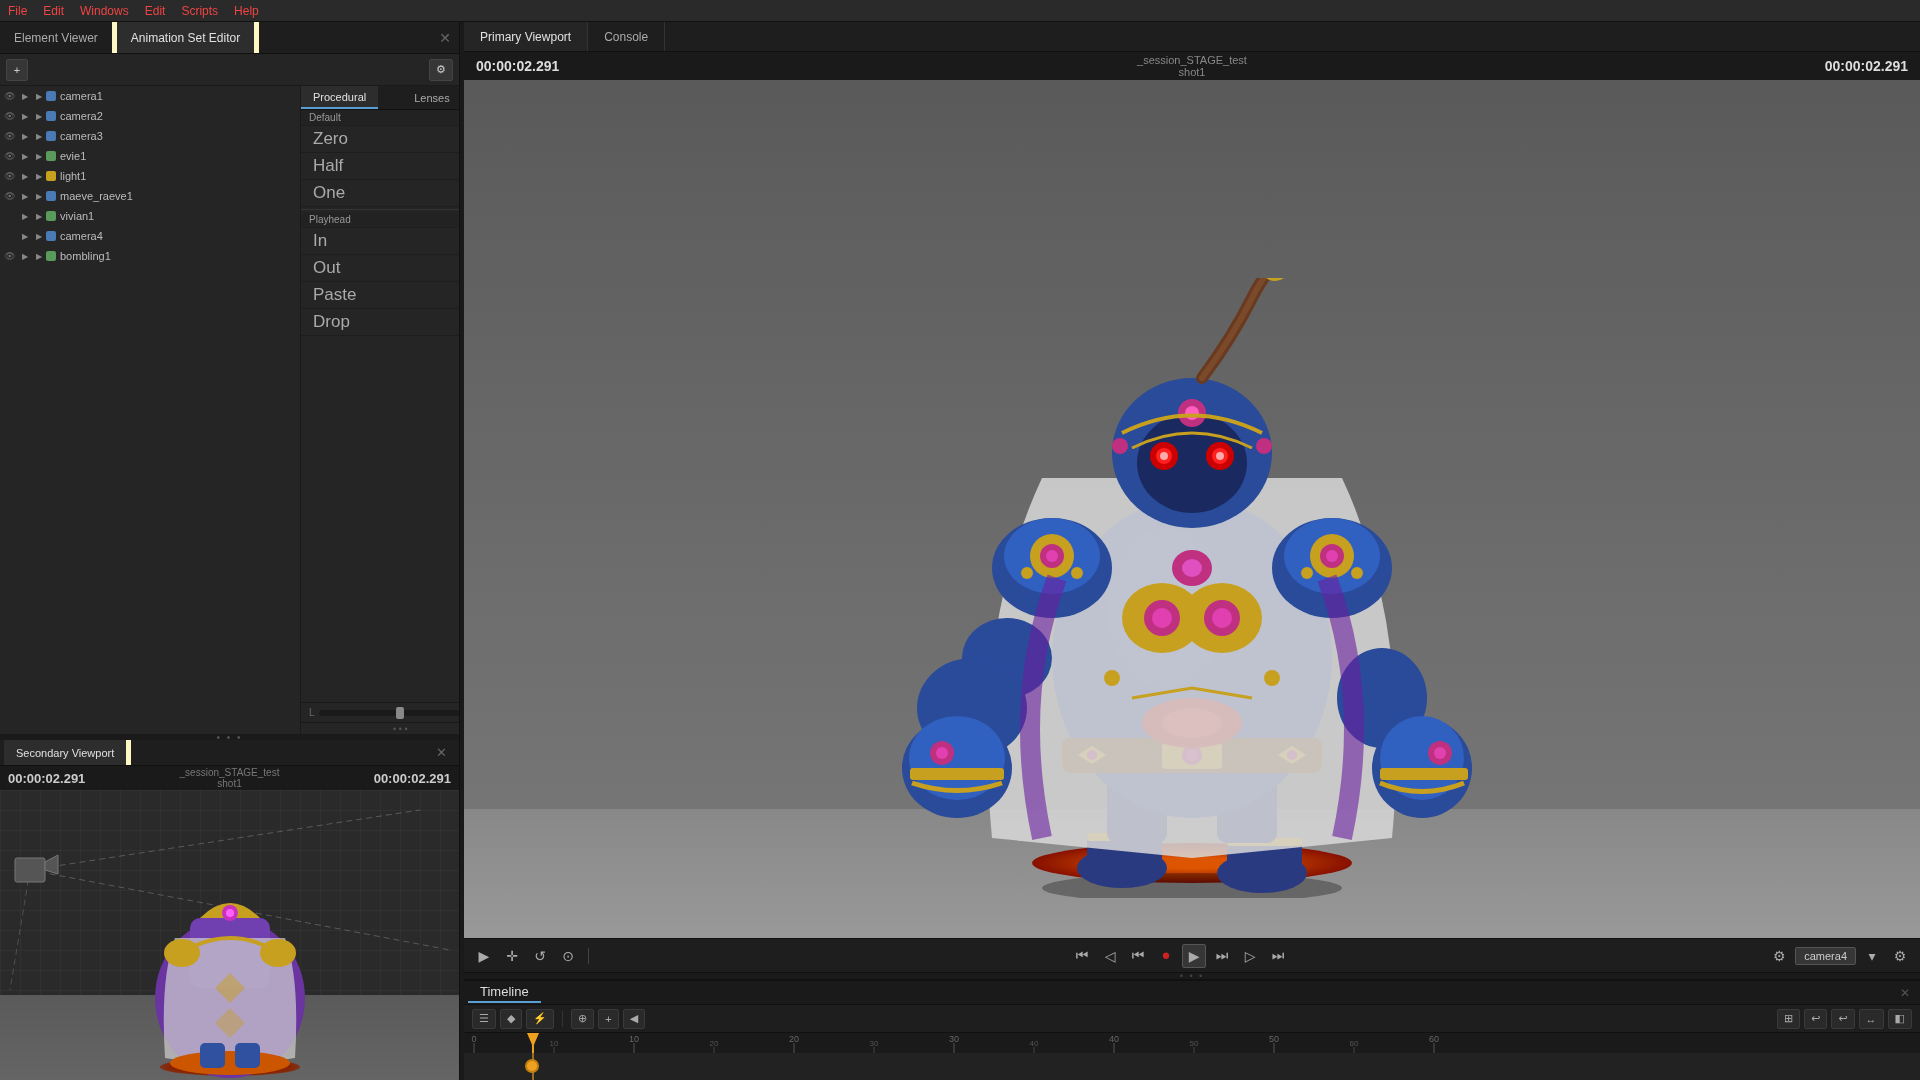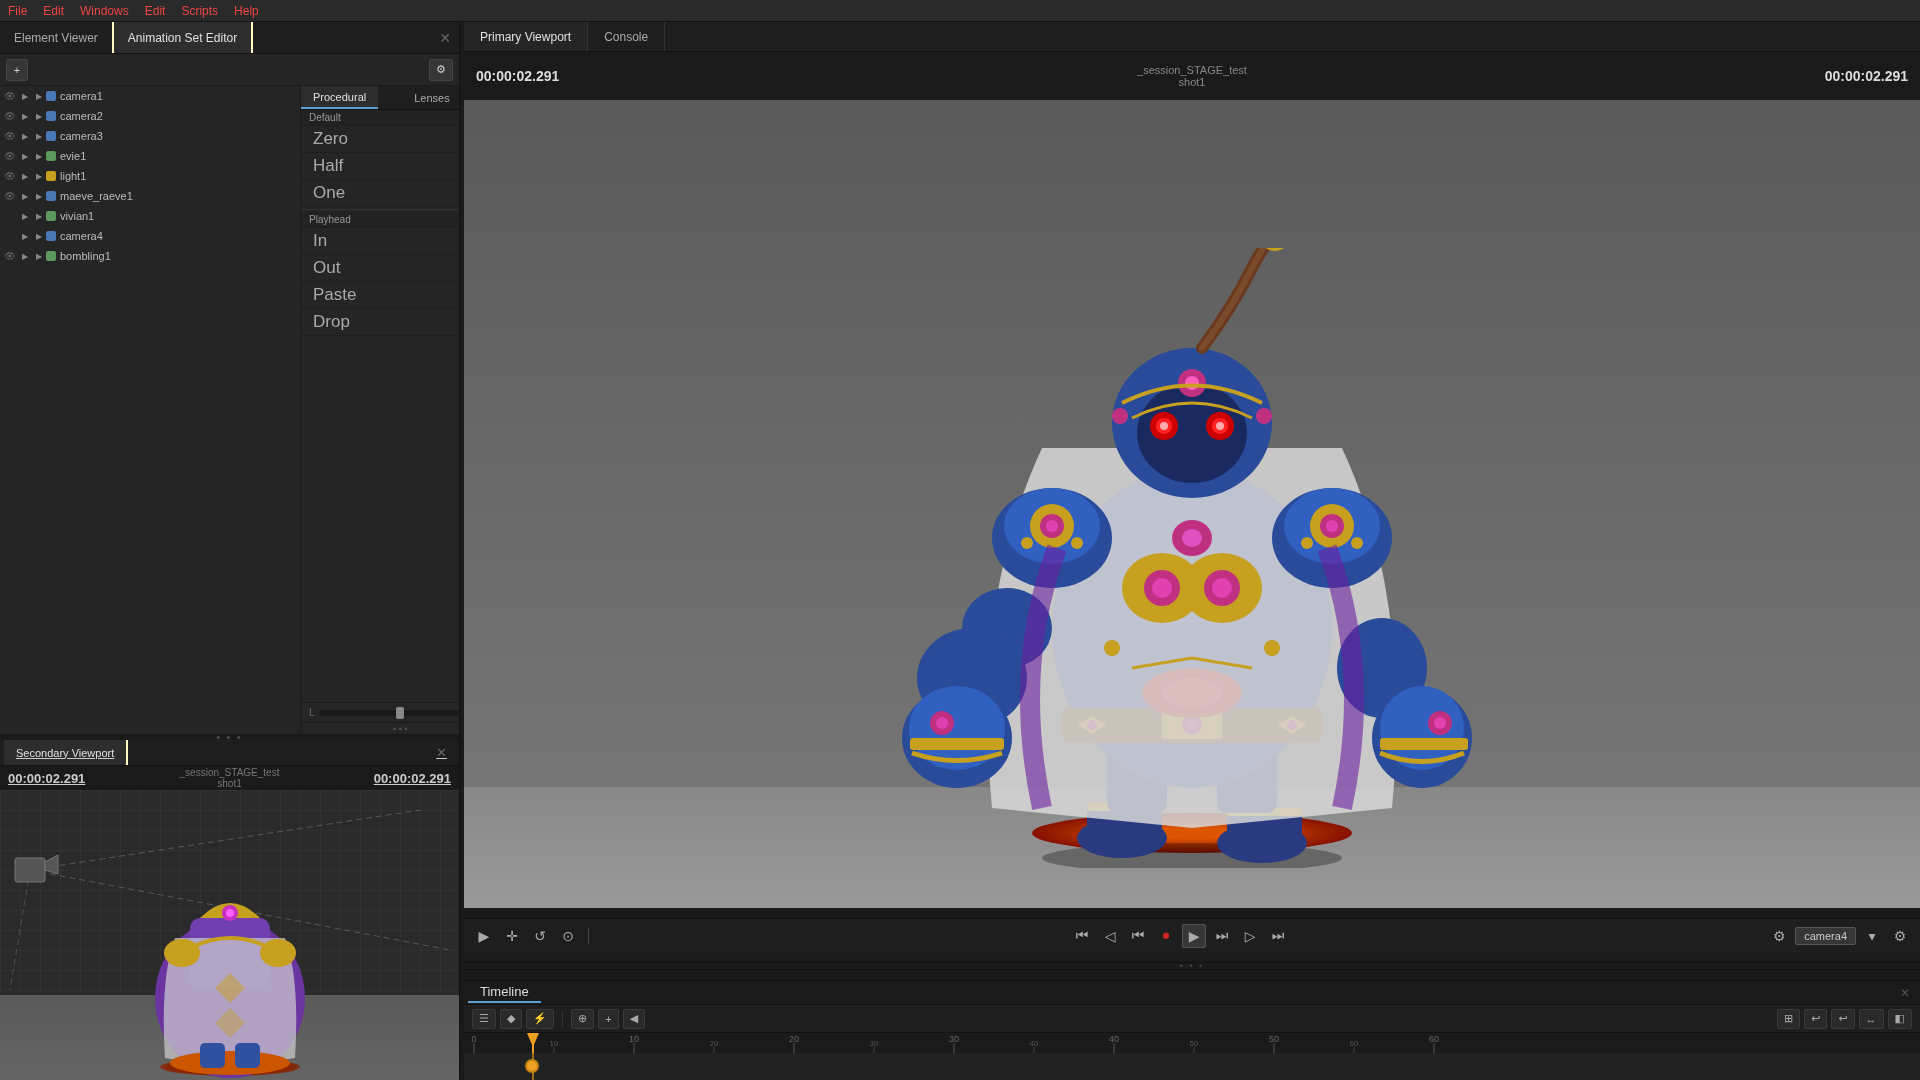--- a/index.html
+++ b/index.html
@@ -41,21 +41,21 @@
       background: #252525;
       display: flex;
       flex-direction: column;
       border-right: 1px solid #111;
     }
     .tab {
       padding: 4px 14px;
       font-size: 12px;
       color: #aaa;
       cursor: pointer;
-      border-right: 2px solid #fef9c3;
+      border-right: 5px solid #fef9c3;
       height: 100%;
       display: flex;
       align-items: center;
     }
     .tab.active {
       background: #2d2d2d;
       color: #e0e0e0;
     }
     .tab-close {
       margin-left: auto;
@@ -220,21 +220,20 @@
       font-size: 10px;
       letter-spacing: 2px;
     }
 
     
     .secondary-viewport {
       flex-shrink: 0;
       height: 340px;
       background: #e5e5e5;
       position: relative;
-      text-decoration: underline;
     }
     .secondary-viewport-canvas {
       width: 100%;
       height: calc(100% - 24px);
       background: #2a2a2a;
       position: relative;
       overflow: hidden;
     }
     
     .viewport-grid {
@@ -245,21 +244,20 @@
         linear-gradient(90deg, rgba(255,255,255,0.03) 1px, transparent 1px);
       background-size: 20px 20px;
     }
 
     
     .right-panel {
       flex: 1;
       display: flex;
       flex-direction: column;
       background: #1a1a1a;
-      gap: 10px;
     }
 
     
     .viewport-tabs {
       display: flex;
       background: #1e1e1e;
       border-bottom: 1px solid #111;
       height: 30px;
       align-items: center;
     }

